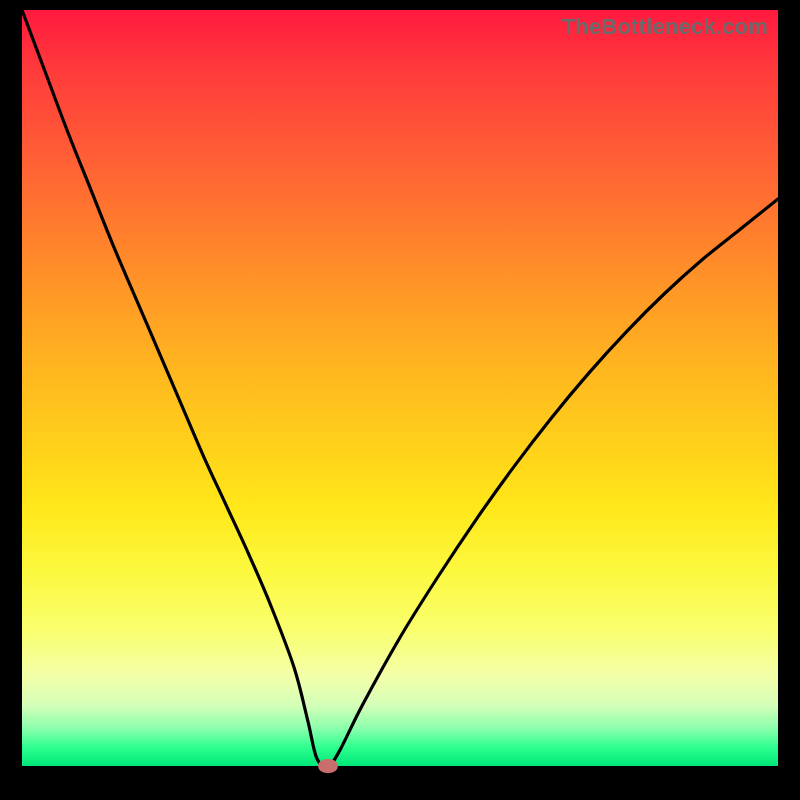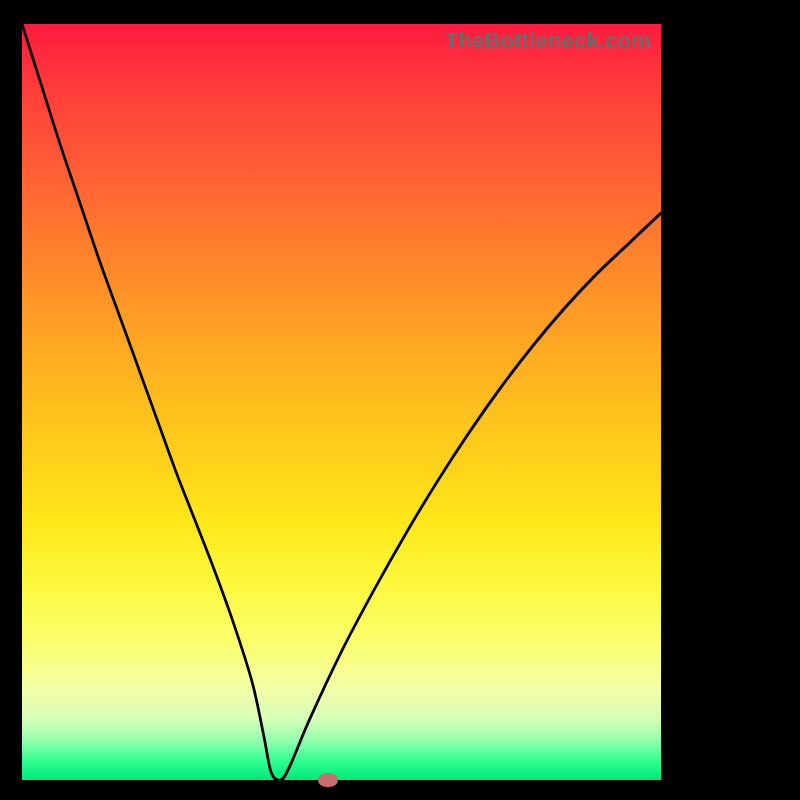--- a/index.html
+++ b/index.html
@@ -6,22 +6,22 @@
   html, body { width: 800px; height: 800px; overflow: hidden; background: #fff; }
   .outer {
     width: 800px;
     height: 800px;
     background: #000;
     position: relative;
   }
   .plot {
     position: absolute;
     left: 22px;
-    top: 24px;
-    width: 639px;
+    top: 10px;
+    width: 756px;
     height: 756px;
     background: linear-gradient(to bottom,
       #ff1a3f 0%,
       #ff3b3b 8%,
       #ff5a36 18%,
       #ff7a2e 28%,
       #ff9a26 38%,
       #ffb81f 48%,
       #ffd21a 58%,
       #ffe81a 66%,

